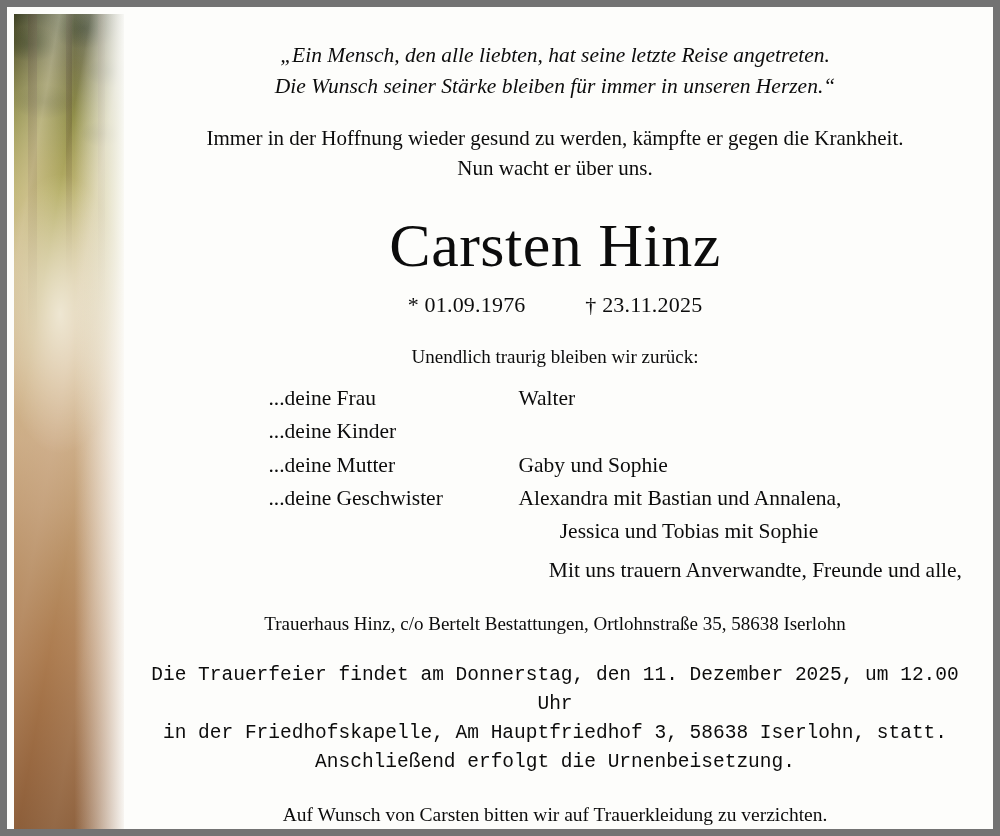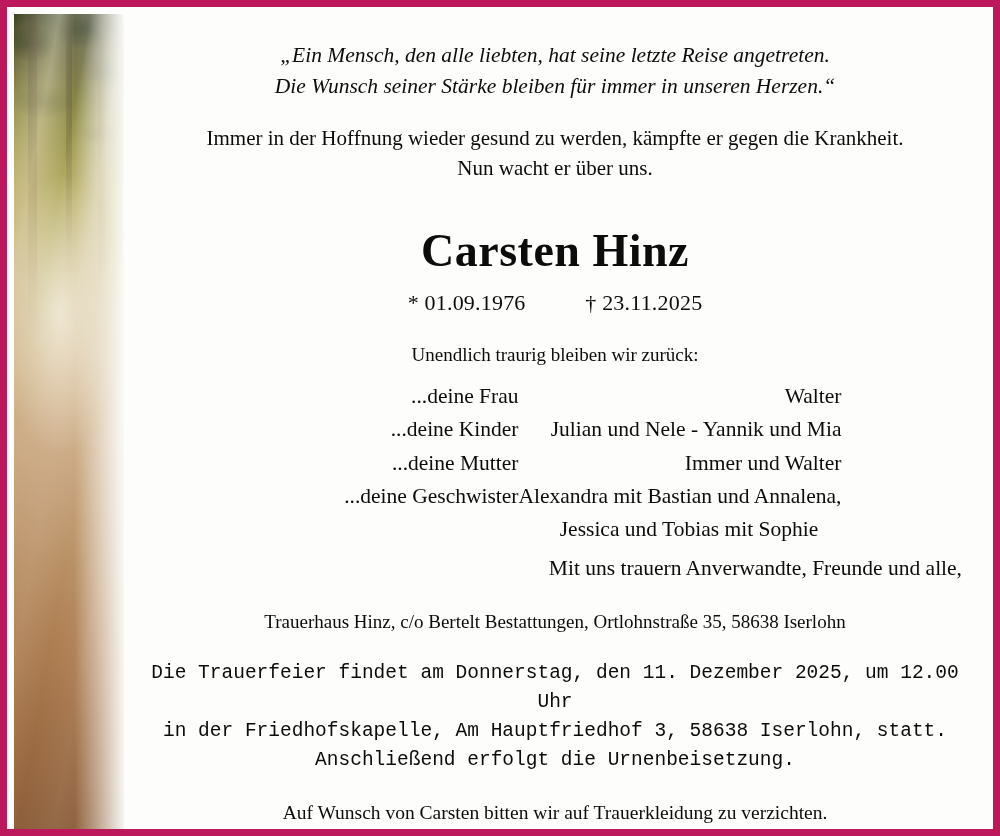--- a/index.html
+++ b/index.html
@@ -9,21 +9,21 @@
   }
   body {
     font-family: "Liberation Serif", serif;
   }
   .page {
     position: relative;
     width: 1000px;
     height: 836px;
     box-sizing: border-box;
     background: #fdfdfb;
-    border: 7px solid #be185d;
+    border: 7px solid #737373;
     overflow: hidden;
   }
   
   .photo-strip {
     position: absolute;
     left: 7px;
     top: 7px;
     width: 110px;
     height: 822px;
     overflow: hidden;
@@ -112,25 +112,25 @@
   .quote .q-line { display: block; white-space: nowrap; }
 
   .intro {
     font-size: 21px;
     line-height: 1.45;
     margin: 22px 0 0 0;
   }
   .intro .i-line { display: block; }
 
   .name {
-    font-size: 46px;
+    font-size: 62px;
     line-height: 1;
     letter-spacing: .5px;
-    margin: 44px 0 0 0;
-    font-weight: 700;
+    margin: 30px 0 0 0;
+    font-weight: 400;
   }
 
   .dates {
     font-size: 22px;
     margin: 16px 0 0 0;
     letter-spacing: .2px;
   }
   .dates .born { margin-right: 54px; }
 
   .lead {
@@ -140,21 +140,20 @@
 
   .family {
     margin: 14px 0 0 0;
     display: inline-block;
     text-align: left;
   }
   .fam-row {
     display: flex;
     font-size: 21.5px;
     line-height: 1.55;
-    text-align: right;
   }
   .fam-rel { width: 250px; flex: 0 0 250px; }
   .fam-val { flex: 1 1 auto; }
   .fam-cont {
     font-size: 21.5px;
     line-height: 1.55;
     padding-left: 268px;
   }
 
   .closing {
@@ -217,25 +216,24 @@
 
     <div class="lead">Unendlich traurig bleiben wir zurück:</div>
 
     <div class="family">
       <div class="fam-row">
         <div class="fam-rel">...deine Frau</div>
         <div class="fam-val">Walter</div>
       </div>
       <div class="fam-row">
         <div class="fam-rel">...deine Kinder</div>
-        <div class="fam-val">Julian und Nele - Yannik und Mia</div>
       </div>
       <div class="fam-row">
         <div class="fam-rel">...deine Mutter</div>
-        <div class="fam-val">Immer und Walter</div>
+        <div class="fam-val">Gaby und Sophie</div>
       </div>
       <div class="fam-row">
         <div class="fam-rel">...deine Geschwister</div>
         <div class="fam-val"> Alexandra mit Bastian und Annalena,</div>
       </div>
     </div>
 
     <div class="fam-cont">Jessica und Tobias mit Sophie</div>
 
     <div class="closing">

